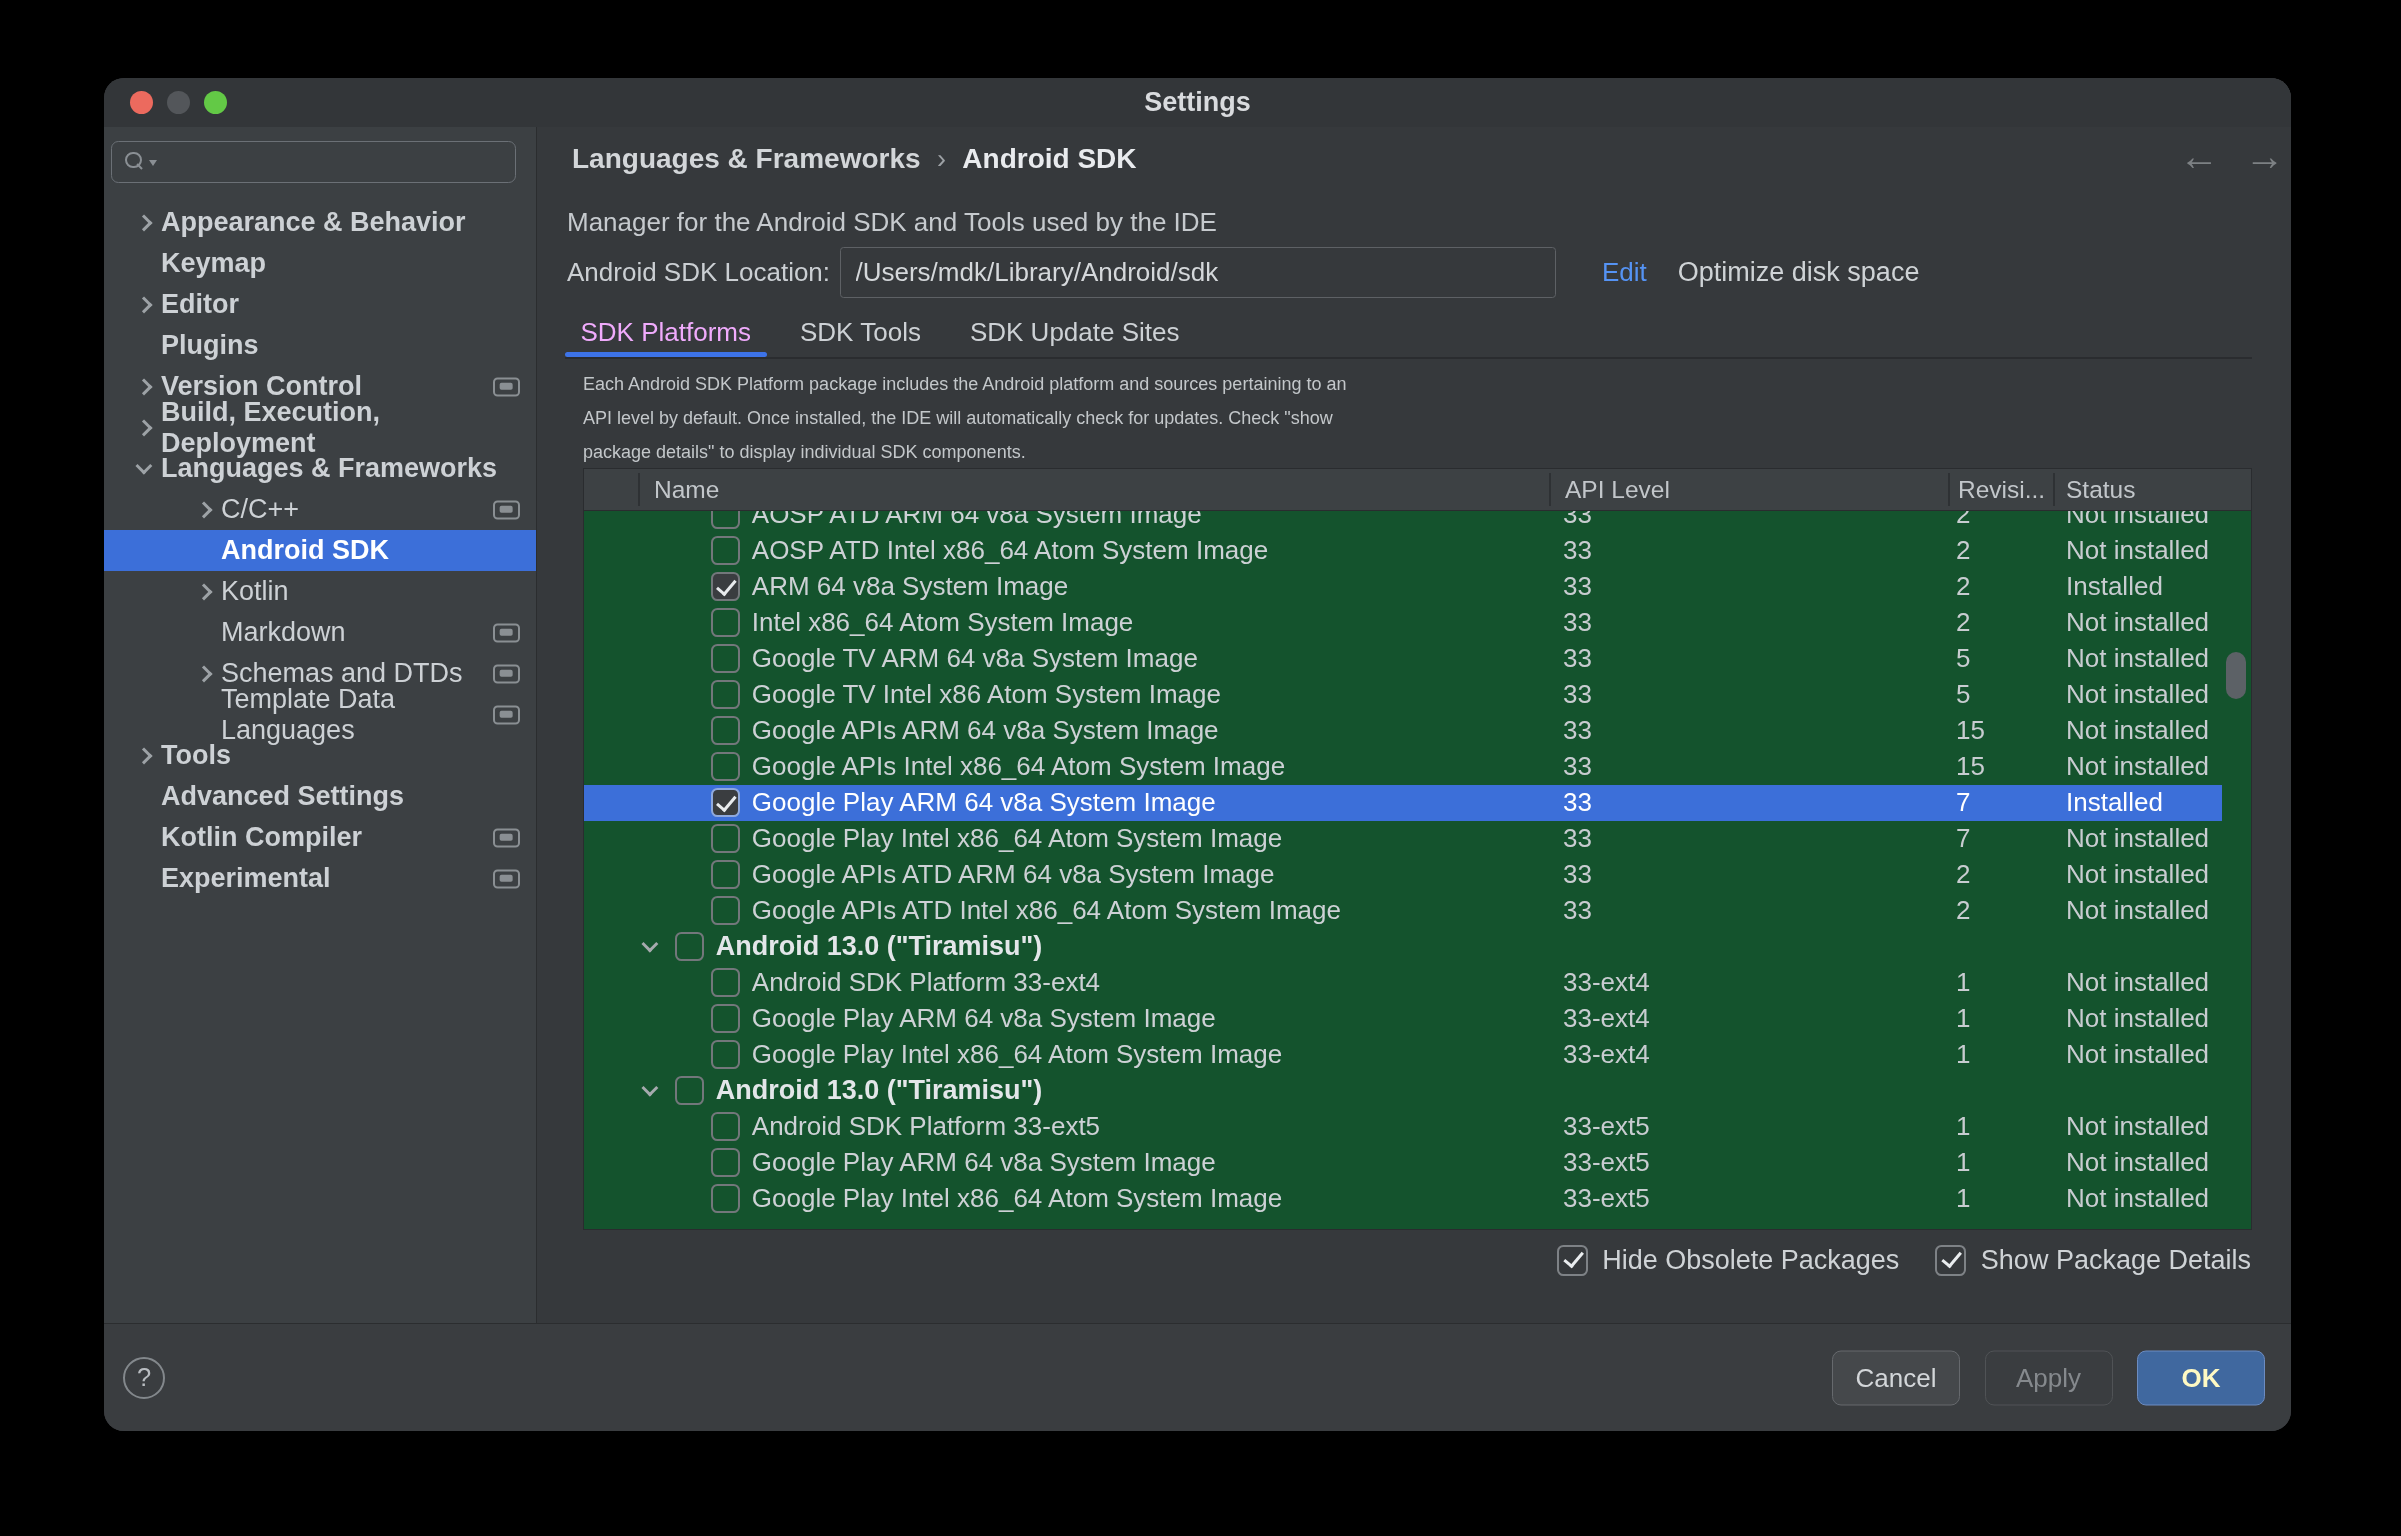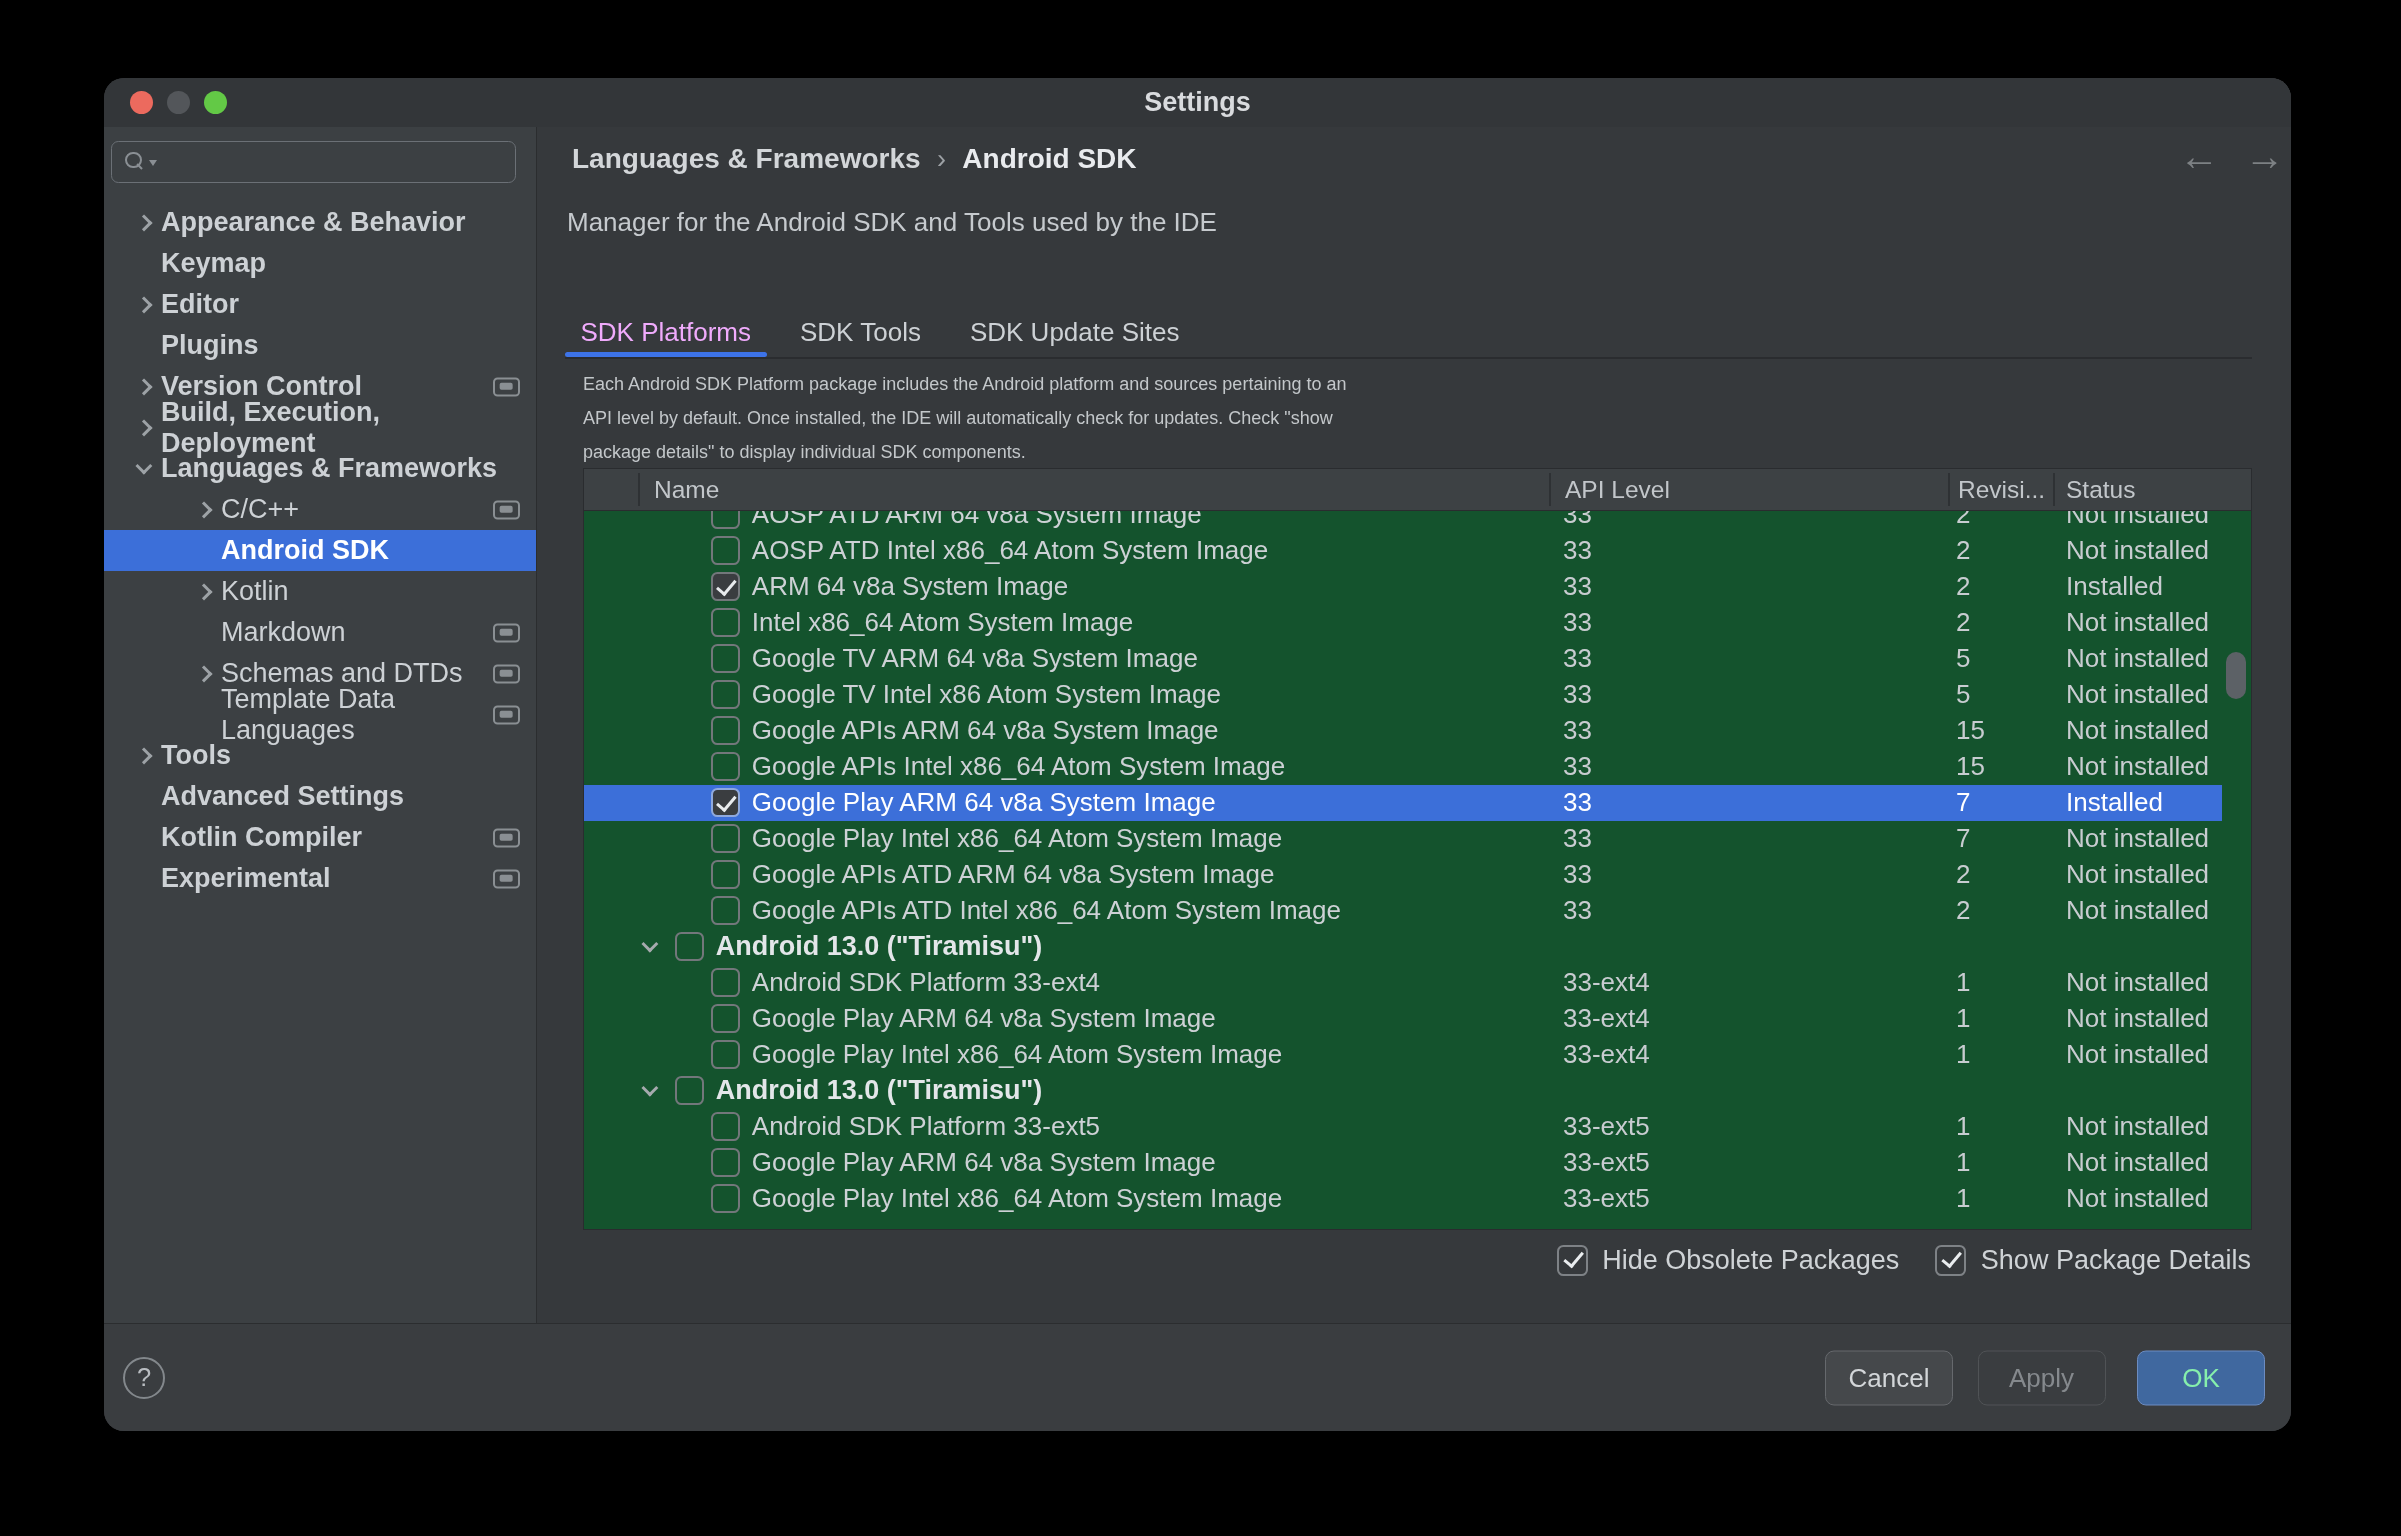--- a/index.html
+++ b/index.html
@@ -89,21 +89,21 @@
   .options{position:absolute;right:40px;top:1164px;height:36px;display:flex;align-items:center;gap:36px;}
   .opt{display:flex;align-items:center;gap:14.5px;font-size:27px;color:#CFD3D6;}
   .cb2{width:31px;height:31px;border:2.7px solid #7E8286;border-radius:6.4px;position:relative;background:transparent;flex:none;}
   .cb2.checked::after{content:"";position:absolute;left:9px;top:1.8px;width:8.2px;height:16.4px;border-right:3.2px solid #EAEDEF;border-bottom:3.2px solid #EAEDEF;transform:rotate(40deg);}
   .footer{position:absolute;left:0;right:0;bottom:0;height:108px;background:#3A3D40;border-top:1.8px solid #2B2D2F;z-index:6;}
   .help{position:absolute;left:19px;top:50%;transform:translateY(-50%);width:42px;height:42px;border:2.3px solid #83888C;border-radius:50%;color:#B9BDC1;font-size:25.5px;display:flex;align-items:center;justify-content:center;}
   .btns{position:absolute;right:26px;top:50%;transform:translateY(-50%);display:flex;gap:24.5px;}
   .btn{min-width:128px;height:55px;border-radius:9px;font-size:26px;display:flex;align-items:center;justify-content:center;padding:0 22px;}
   .btn.normal{background:#45484B;border:1.8px solid #66696D;color:#D3D6D9;}
   .btn.disabled{background:transparent;border:1.8px solid #505356;color:#85898D;}
-  .btn.primary{background:#40689F;border:1.8px solid #6C8CC1;color:#86efac;font-weight:normal;margin-left:7px;}
+  .btn.primary{background:#40689F;border:1.8px solid #6C8CC1;color:#fef9c3;font-weight:bold;}
 </style>
 </head>
 <body>
 
 <div class="stage">
   <div class="window">
 
     <div class="titlebar">
       <div class="traffic">
         <span class="light red"></span>
@@ -221,20 +221,26 @@
         <span class="crumb-sep">›</span>
         <span class="crumb-current">Android SDK</span>
       </div>
       <div class="histarrows">
         <span>←</span>
         <span>→</span>
       </div>
 
       <div class="subtitle">Manager for the Android SDK and Tools used by the IDE</div>
 
+      <div class="sdkrow">
+        <span class="sdklabel">Android SDK Location:</span>
+        <input class="sdkinput" value="/Users/mdk/Library/Android/sdk" style="">
+        <span class="link edit">Edit</span>
+        <span class="link opt">Optimize disk space</span>
+      </div>
 
       <div class="tabs" id="tabs">
           <span class="tab active">SDK Platforms</span>
           <span class="tab">SDK Tools</span>
           <span class="tab">SDK Update Sites</span>
         </div>
       <div class="tabline"></div>
 
       <div class="desc">Each Android SDK Platform package includes the Android platform and sources pertaining to an
 API level by default. Once installed, the IDE will automatically check for updates. Check "show

